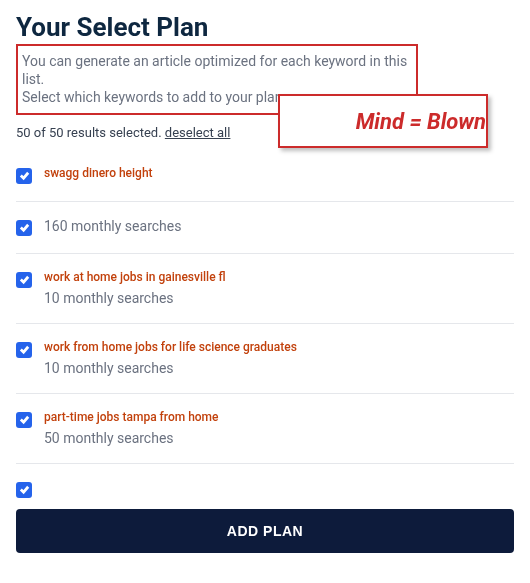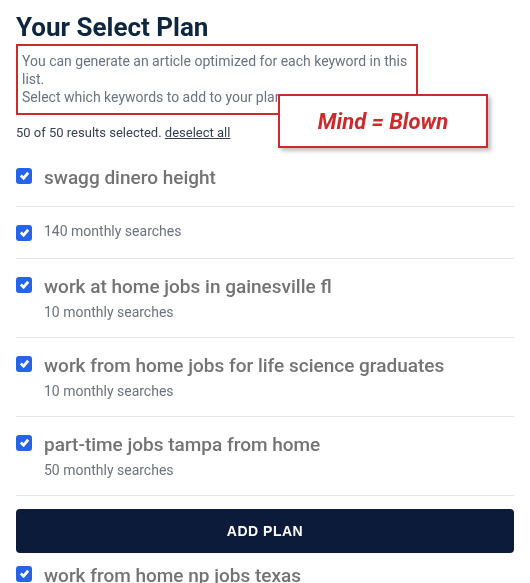--- a/index.html
+++ b/index.html
@@ -49,21 +49,21 @@
     position: absolute;
     top: 94px;
     left: 278px;
     width: 210px;
     height: 54px;
     border: 2px solid #cc2b2b;
     box-shadow: 3px 3px 4px rgba(0,0,0,0.25);
     background: #fff;
     display: flex;
     align-items: center;
-    justify-content: center;
+    justify-content: flex-end;
     color: #cc2b2b;
     font-weight: 700;
     font-size: 22px;
     font-style: italic;
   }
   .list {
     display: flex;
     flex-direction: column;
   }
   .item {
@@ -94,22 +94,22 @@
     stroke: #fff;
     stroke-width: 3;
     fill: none;
   }
   .item-text {
     display: flex;
     flex-direction: column;
     gap: 6px;
   }
   .keyword {
-    font-size: 19px;
-    color: #737373;
+    font-size: 12px;
+    color: #c2410c;
     font-weight: 500;
     text-align: center;
   }
   .searches {
     font-size: 14px;
     color: #6b7280;
   }
   .add-btn {
     position: absolute;
     left: 16px;
@@ -155,21 +155,21 @@
       </div>
     </div>
 
     <div class="item">
       <div class="checkbox">
         <svg viewBox="0 0 12 12">
             <polyline points="2,6 5,9 10,3"></polyline>
           </svg>
       </div>
       <div class="item-text">
-        <span class="searches">140 monthly searches</span>
+        <span class="searches">160 monthly searches</span>
       </div>
     </div>
 
     <div class="item">
       <div class="checkbox">
         <svg viewBox="0 0 12 12">
             <polyline points="2,6 5,9 10,3"></polyline>
           </svg>
       </div>
       <div class="item-text">

